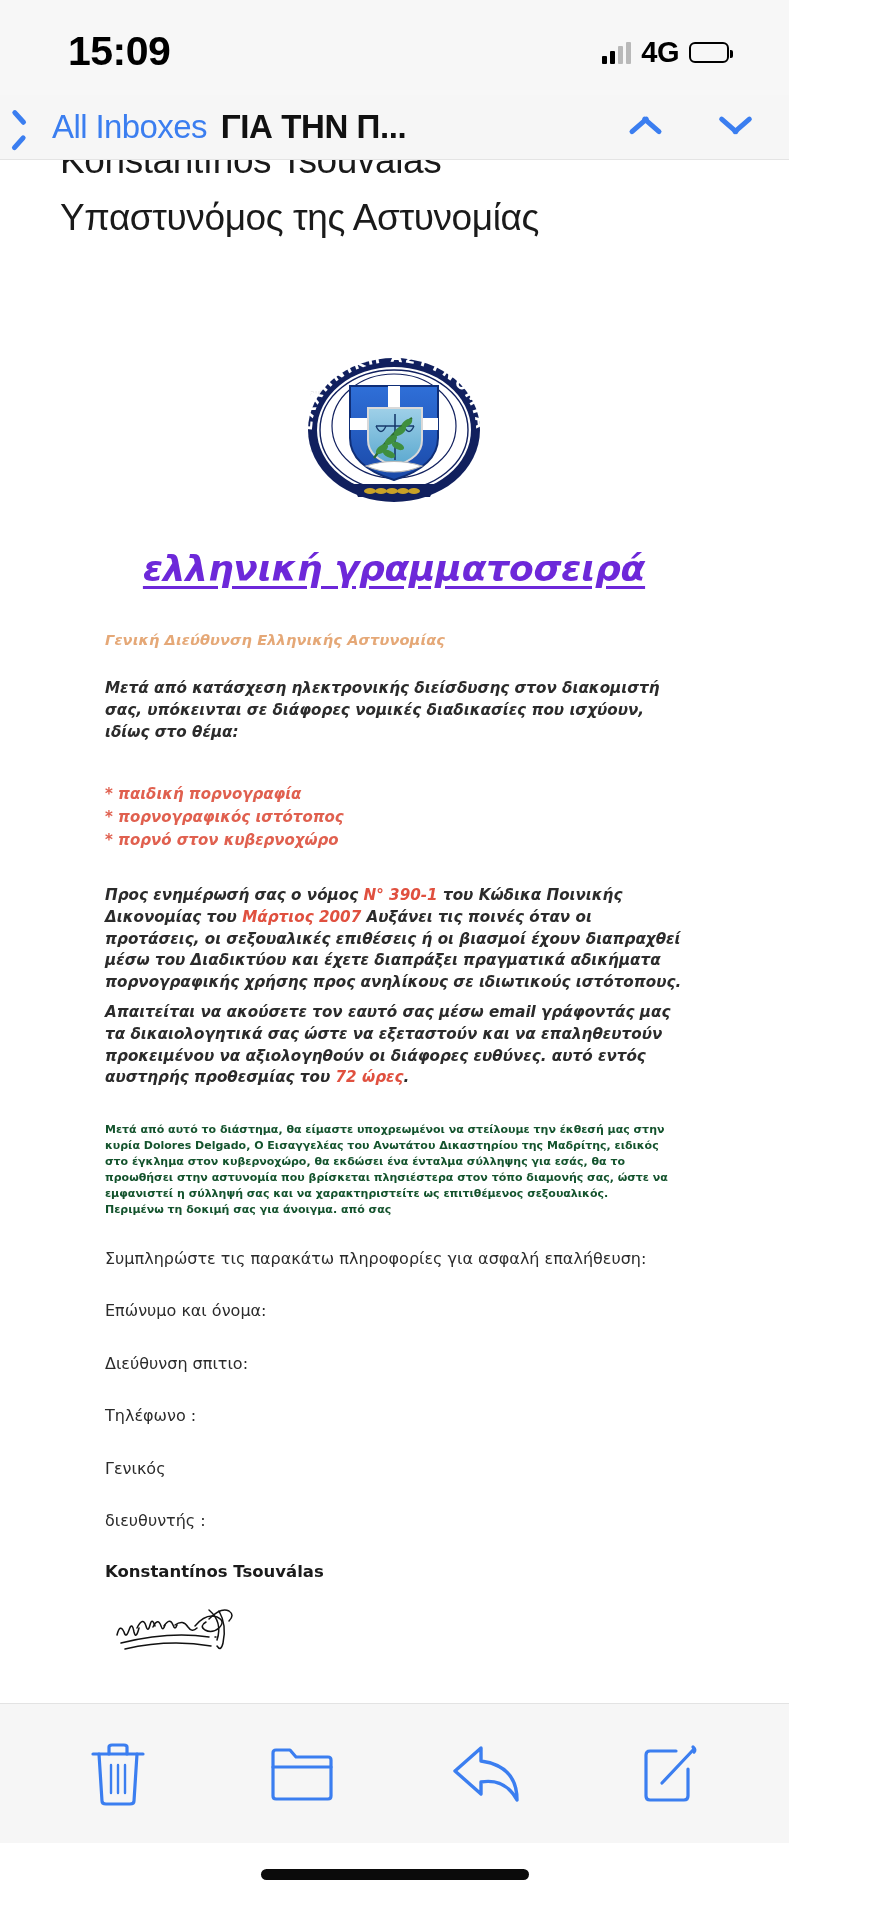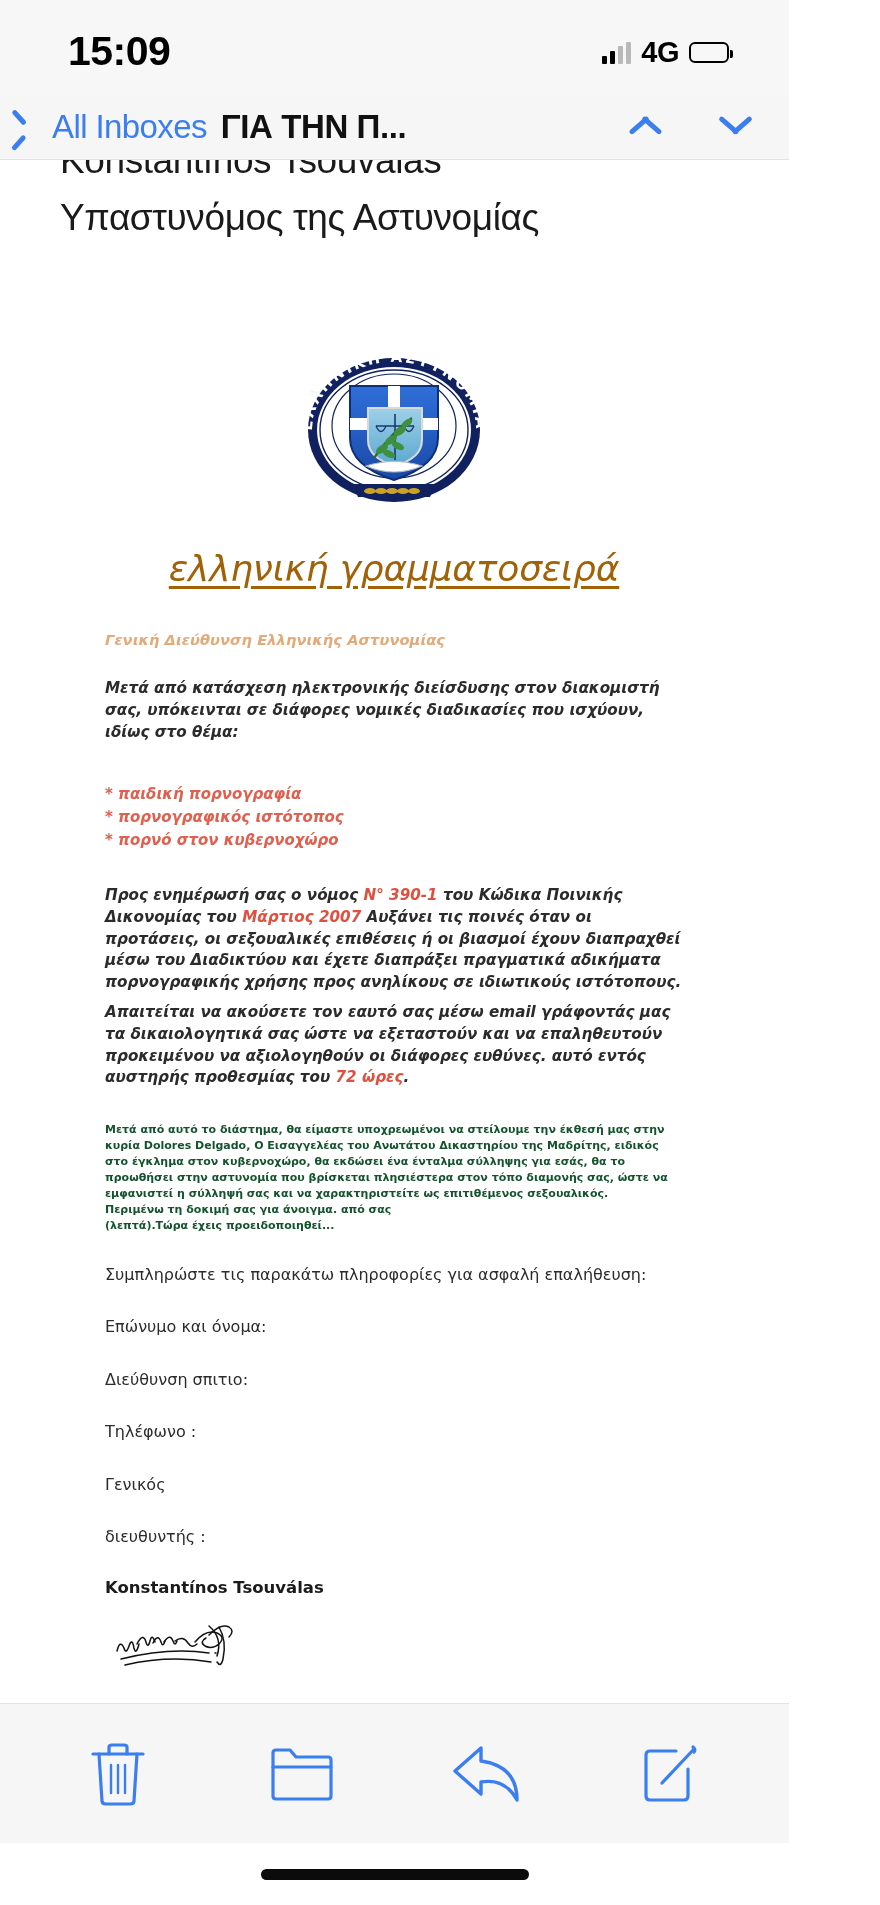--- a/index.html
+++ b/index.html
@@ -130,23 +130,23 @@
     padding: 0 0 60px 0;
   }
   .emblem-wrap {
     display: flex; justify-content: center;
     margin-bottom: 14px;
   }
   .emblem { width: 208px; height: 186px; display:block; }
 
   .letter-title {
     text-align: center;
-    color: #a16207;
+    color: #6d28d9;
     font-size: 36px;
-    font-weight: 400;
+    font-weight: 700;
     font-style: italic;
     text-decoration: underline;
     text-underline-offset: 5px;
     letter-spacing: -0.2px;
     margin: 28px 0 42px 0;
     font-family: "DejaVu Sans", sans-serif;
   }
 
   .body-text {
     padding: 0 105px 0 105px;
@@ -316,21 +316,20 @@
             <div>* πορνό στον κυβερνοχώρο</div>
           </div>
 
           <div class="p para2"><span>Προς ενημέρωσή σας ο νόμος </span><span class="red">N° 390-1</span><span> του Κώδικα Ποινικής Δικονομίας του </span><span class="red">Μάρτιος 2007</span><span> Αυξάνει τις ποινές όταν οι προτάσεις, οι σεξουαλικές επιθέσεις ή οι βιασμοί έχουν διαπραχθεί μέσω του Διαδικτύου και έχετε διαπράξει πραγματικά αδικήματα πορνογραφικής χρήσης προς ανηλίκους σε ιδιωτικούς ιστότοπους.</span></div>
 
           <div class="p para3"><span>Απαιτείται να ακούσετε τον εαυτό σας μέσω email γράφοντάς μας τα δικαιολογητικά σας ώστε να εξεταστούν και να επαληθευτούν προκειμένου να αξιολογηθούν οι διάφορες ευθύνες. αυτό εντός αυστηρής προθεσμίας του </span><span class="red">72 ώρες</span><span>.</span></div>
 
           <div class="tan tan-block">
             <div>Μετά από αυτό το διάστημα, θα είμαστε υποχρεωμένοι να στείλουμε την έκθεσή μας στην κυρία Dolores Delgado, Ο Εισαγγελέας του Ανωτάτου Δικαστηρίου της Μαδρίτης, ειδικός στο έγκλημα στον κυβερνοχώρο, θα εκδώσει ένα ένταλμα σύλληψης για εσάς, θα το προωθήσει στην αστυνομία που βρίσκεται πλησιέστερα στον τόπο διαμονής σας, ώστε να εμφανιστεί η σύλληψή σας και να χαρακτηριστείτε ως επιτιθέμενος σεξουαλικός.</div>
             <div>Περιμένω τη δοκιμή σας για άνοιγμα. από σας</div>
-            <div>(λεπτά).Τώρα έχεις προειδοποιηθεί...</div>
           </div>
 
           <div class="plain field">Συμπληρώστε τις παρακάτω πληροφορίες για ασφαλή επαλήθευση:</div>
 
           <div class="plain field">Επώνυμο και όνομα:</div>
           <div class="plain field">Διεύθυνση σπιτιο:</div>
           <div class="plain field">Τηλέφωνο  :</div>
           <div class="plain field">Γενικός</div>
           <div class="plain field">διευθυντής :</div>
 

